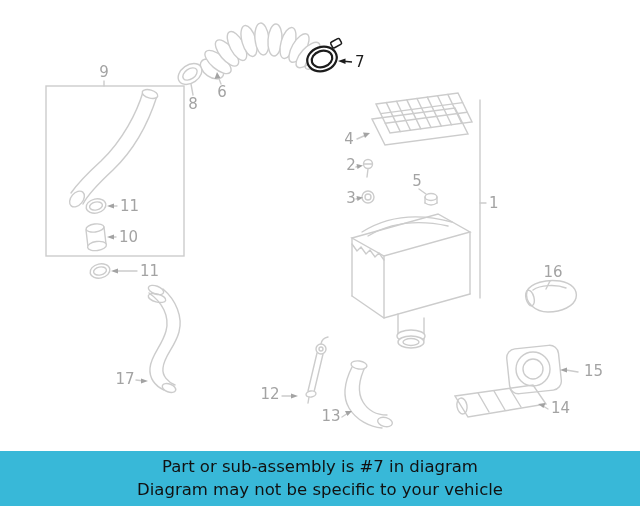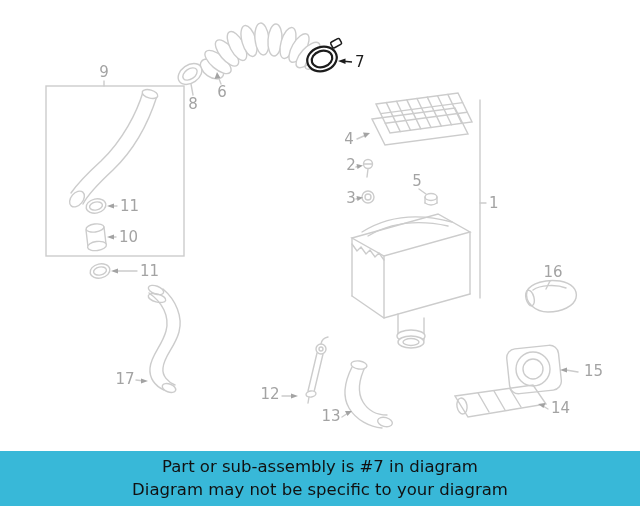--- a/index.html
+++ b/index.html
@@ -228,16 +228,16 @@
     <ellipse class="lnf" transform="translate(385,422) rotate(-75)" rx="4.5" ry="7.5"></ellipse>
     <line class="ln" x1="342" y1="417" x2="348" y2="413"></line>
     <polygon class="arr" points="352,411 345,411 347.5,416"></polygon>
   </g>
   <text class="lbl" x="331" y="421" text-anchor="middle">13</text>
 
 </svg>
 
 <div class="banner">
   <div>Part or sub-assembly is #7 in diagram</div>
-  <div>Diagram may not be specific to your diagram</div>
+  <div>Diagram may not be specific to your vehicle</div>
 </div>
 
 </div>
 
 </body></html>

